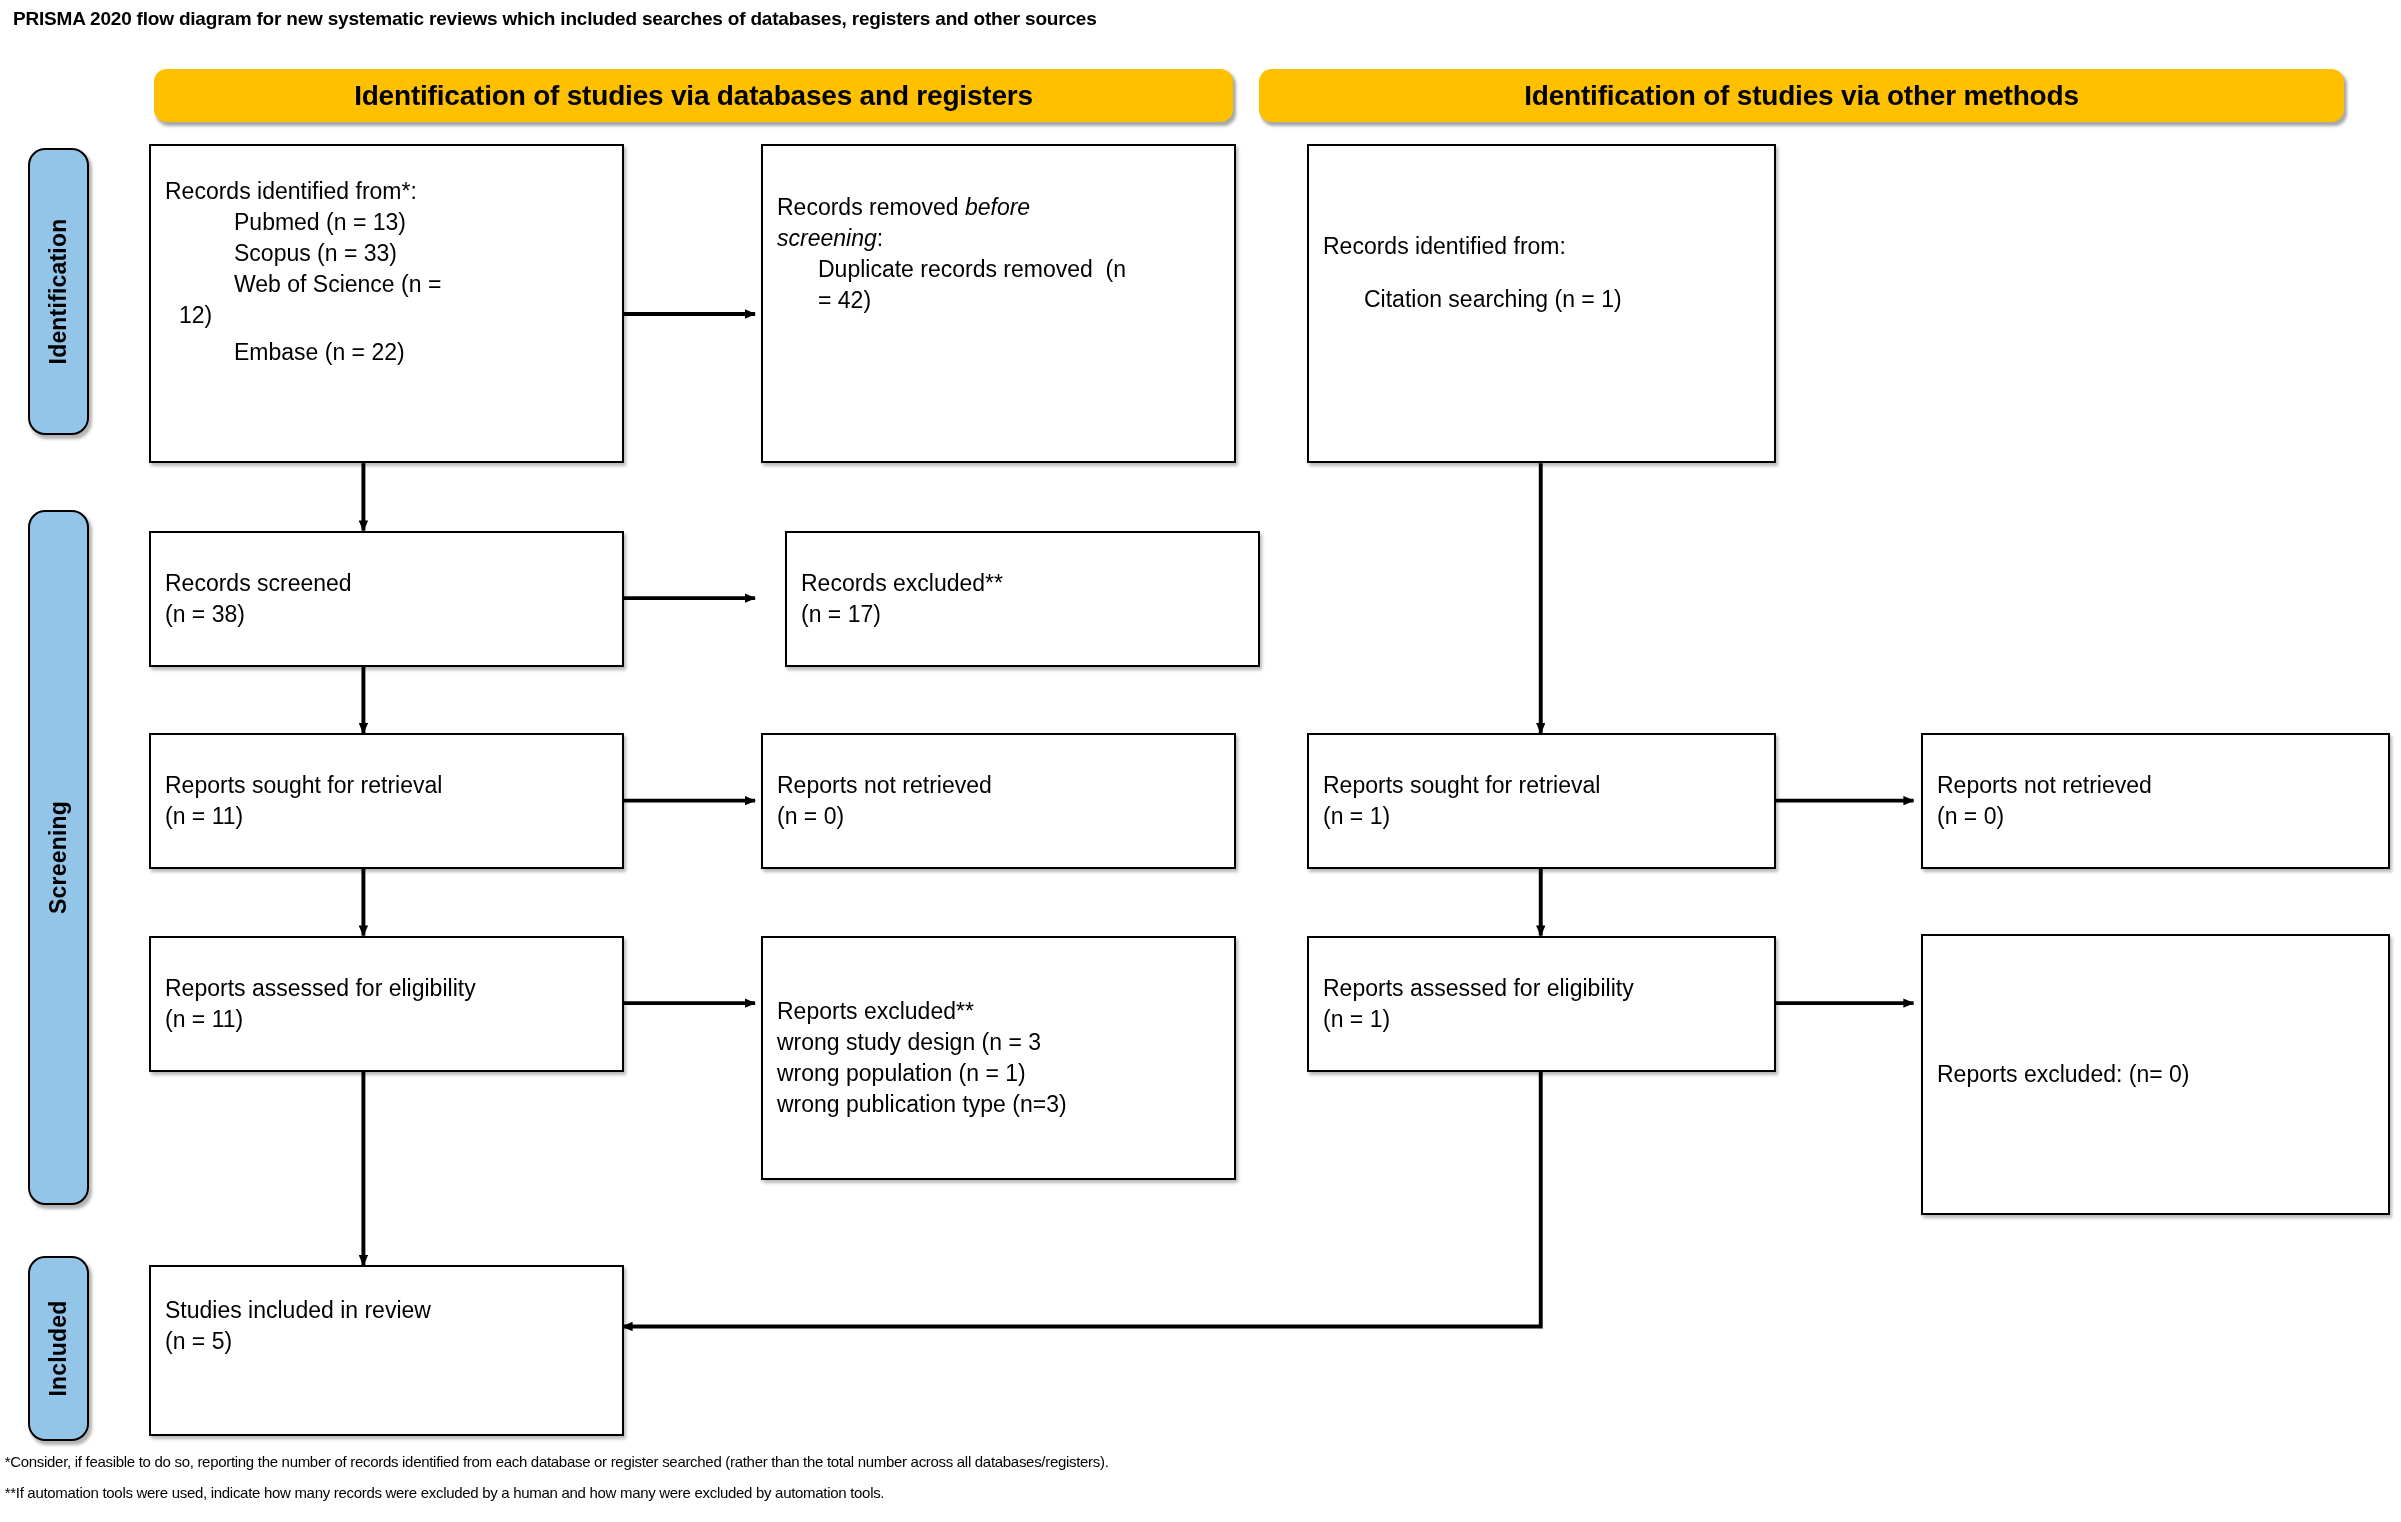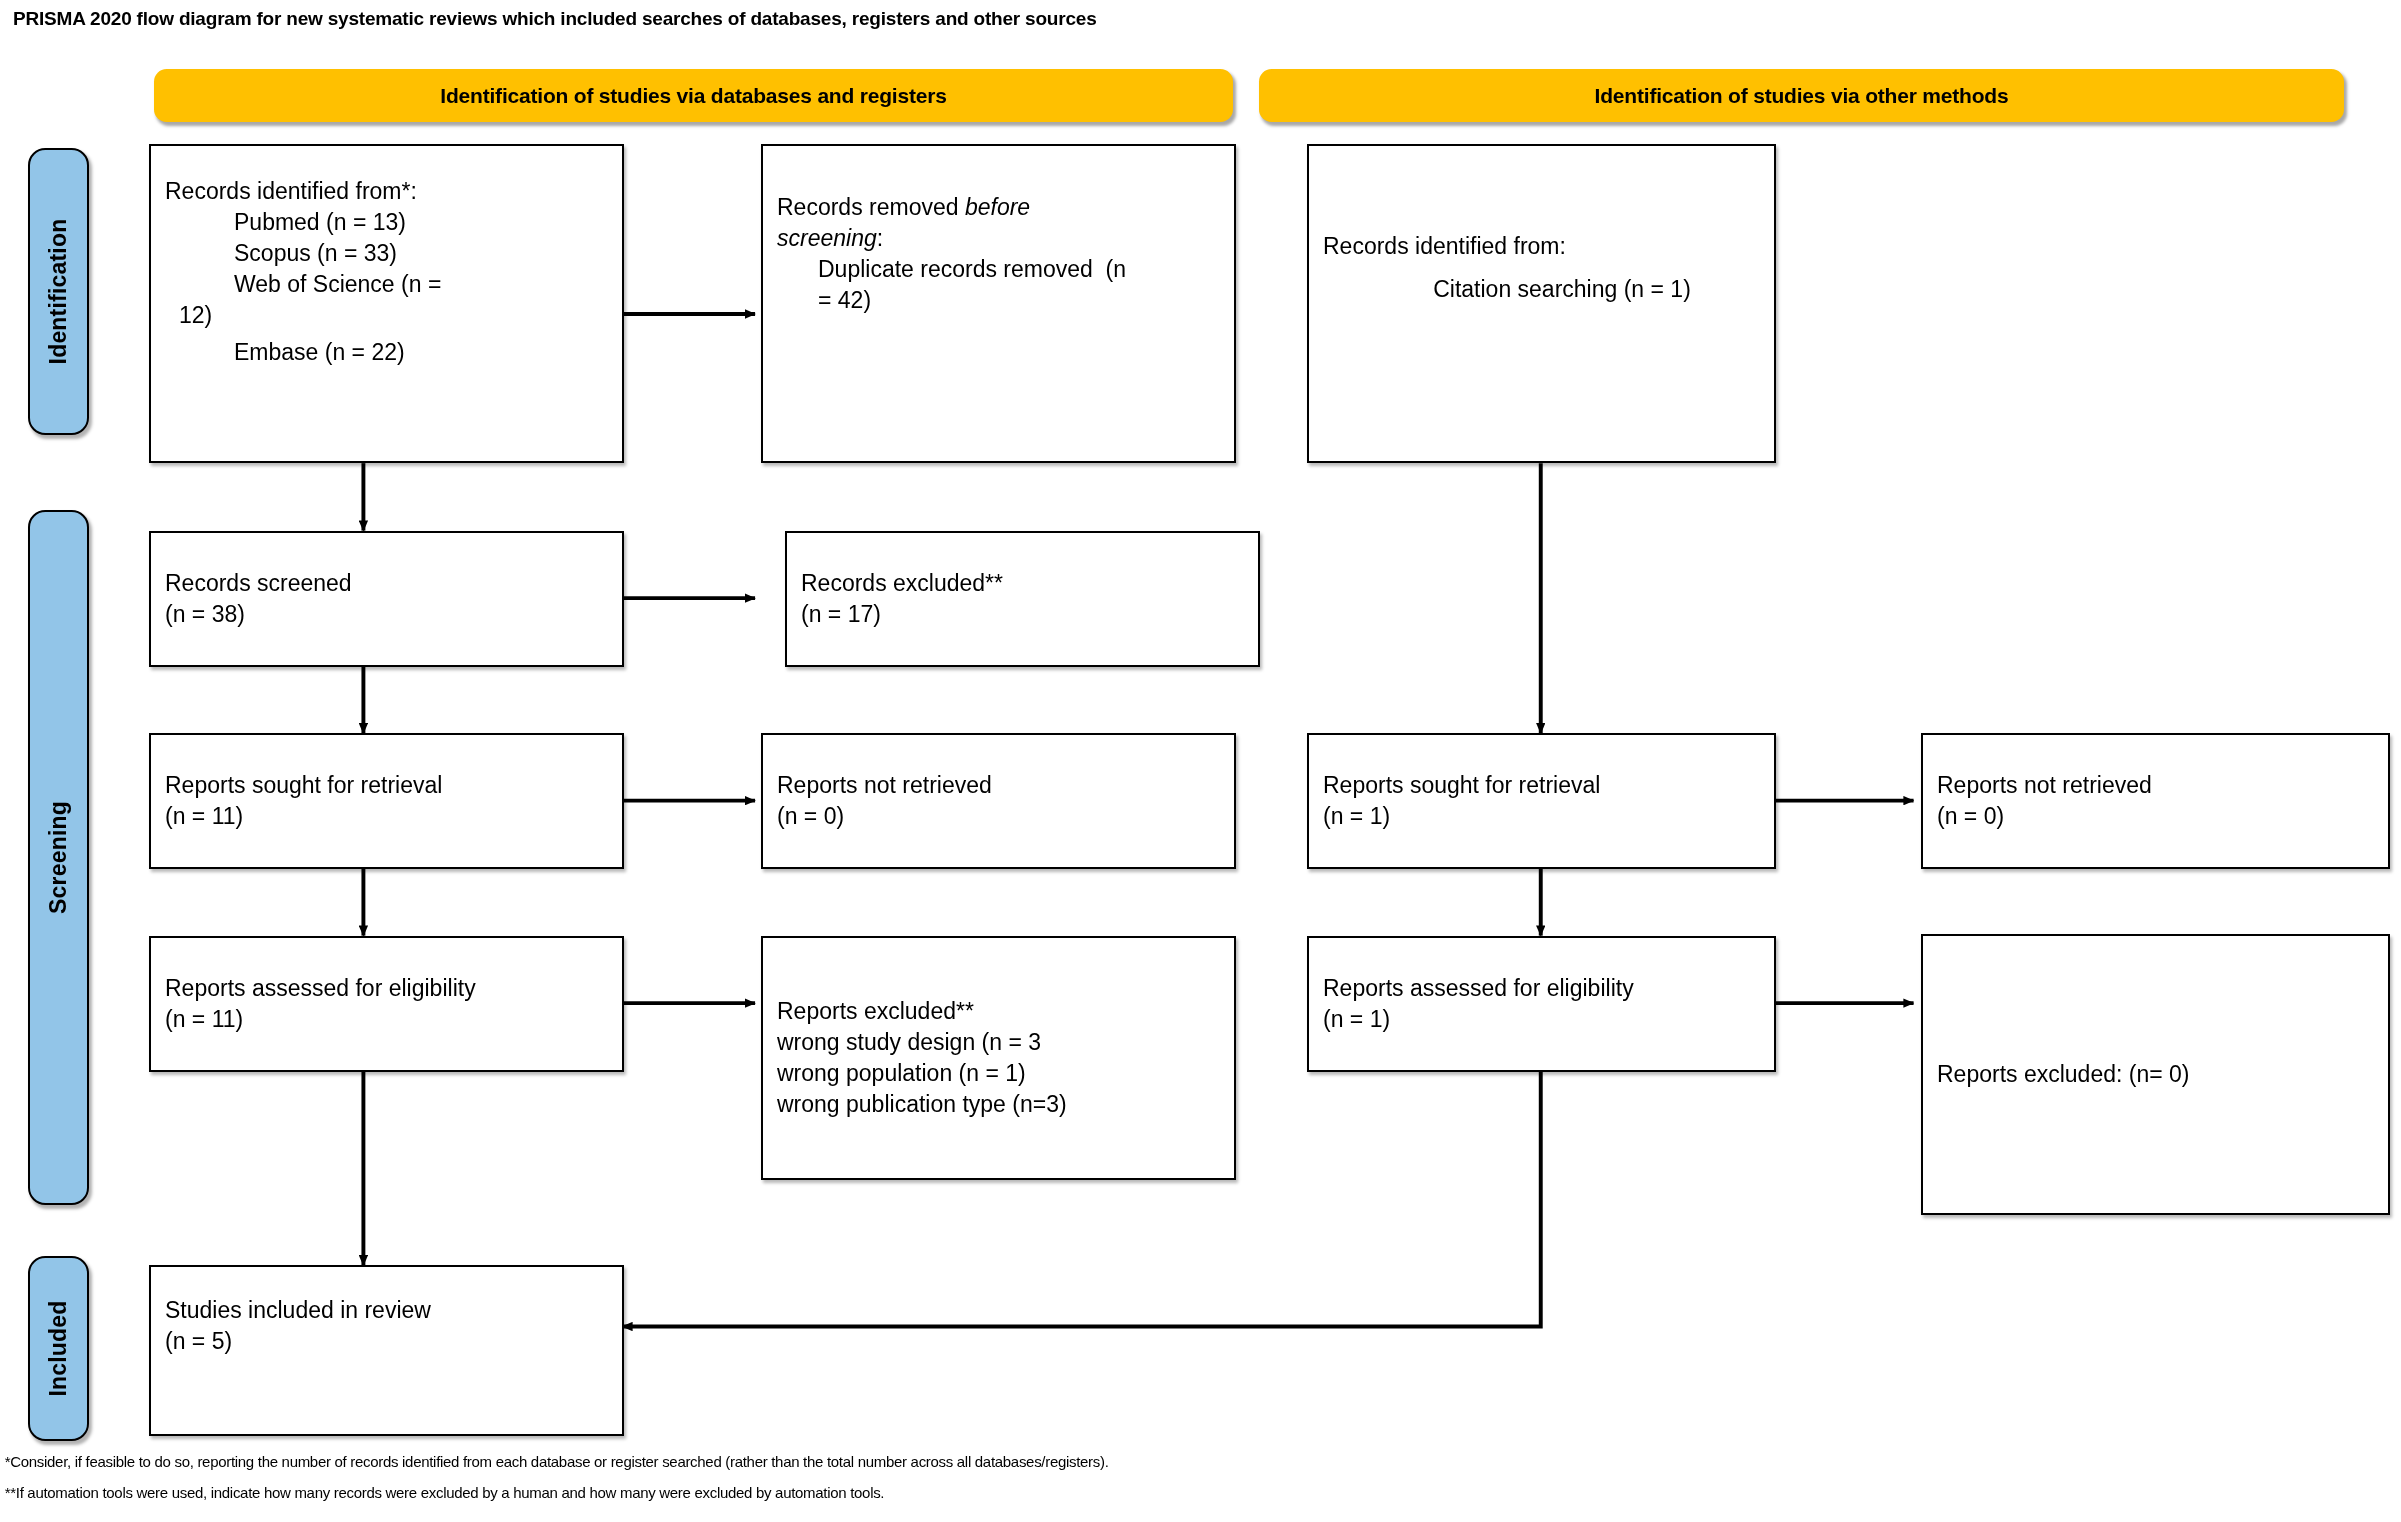--- a/index.html
+++ b/index.html
@@ -34,21 +34,21 @@
 
   
   .banner {
     position: absolute;
     background: #FFC000;
     border-radius: 12.6px;
     box-shadow: 2.4px 3.1px 3.1px rgba(0,0,0,0.35);
     display: flex;
     align-items: center;
     justify-content: center;
-    font-size: 21px;
+    font-size: 28px;
     font-weight: bold;
     letter-spacing: -0.2px;
     text-align: center;
   }
 
   
   .stage-label {
     position: absolute;
     background: #92C5E8;
     border: 2.4px solid #000000;
@@ -224,21 +224,21 @@
     <div class="line">wrong publication type (n=3)</div>
   </div>
 
   <div class="node top-align" style="left:149px; top:1265px; width:475px; height:171px; padding-top:28px;">
     <div class="line">Studies included in review</div>
     <div class="line">(n = 5)</div>
   </div>
 
   <div class="node top-align" style="left:1307px; top:144px; width:469px; height:319px; padding-top:85px;">
     <div class="line">Records identified from:</div>
-    <div class="line ind2" style="margin-top:12px;text-align:center;">Citation searching (n = 1)</div>
+    <div class="line ind2" style="margin-top:22px;">Citation searching (n = 1)</div>
   </div>
 
   <div class="node" style="left:1307px; top:733px; width:469px; height:136px;">
     <div class="line">Reports sought for retrieval</div>
     <div class="line">(n = 1)</div>
   </div>
 
   <div class="node" style="left:1921px; top:733px; width:469px; height:136px;">
     <div class="line">Reports not retrieved</div>
     <div class="line">(n = 0)</div>

